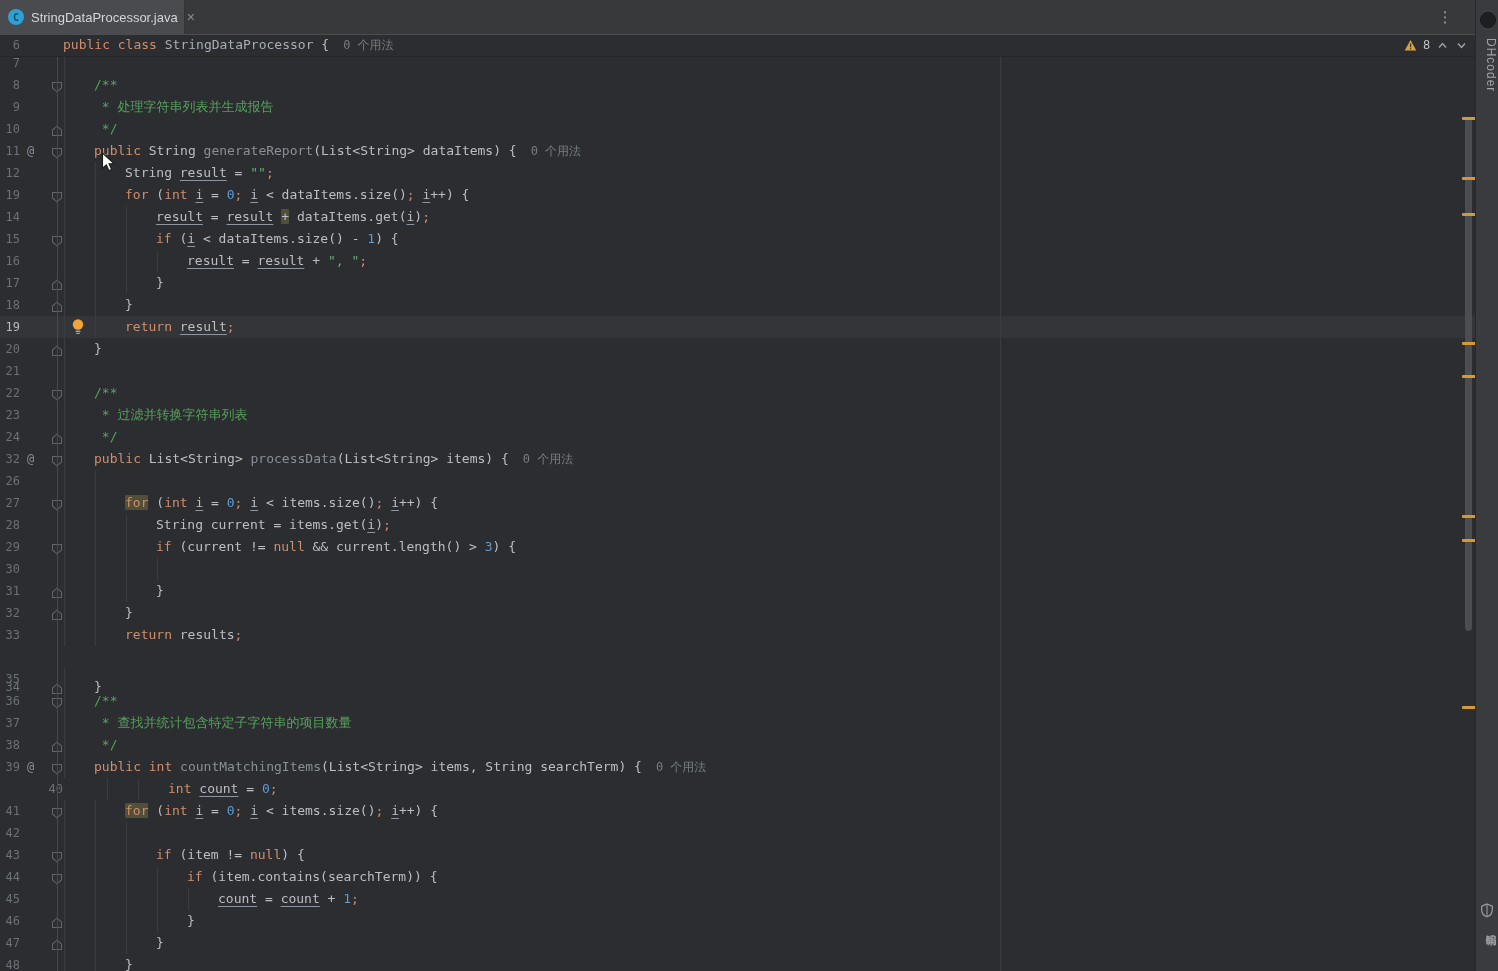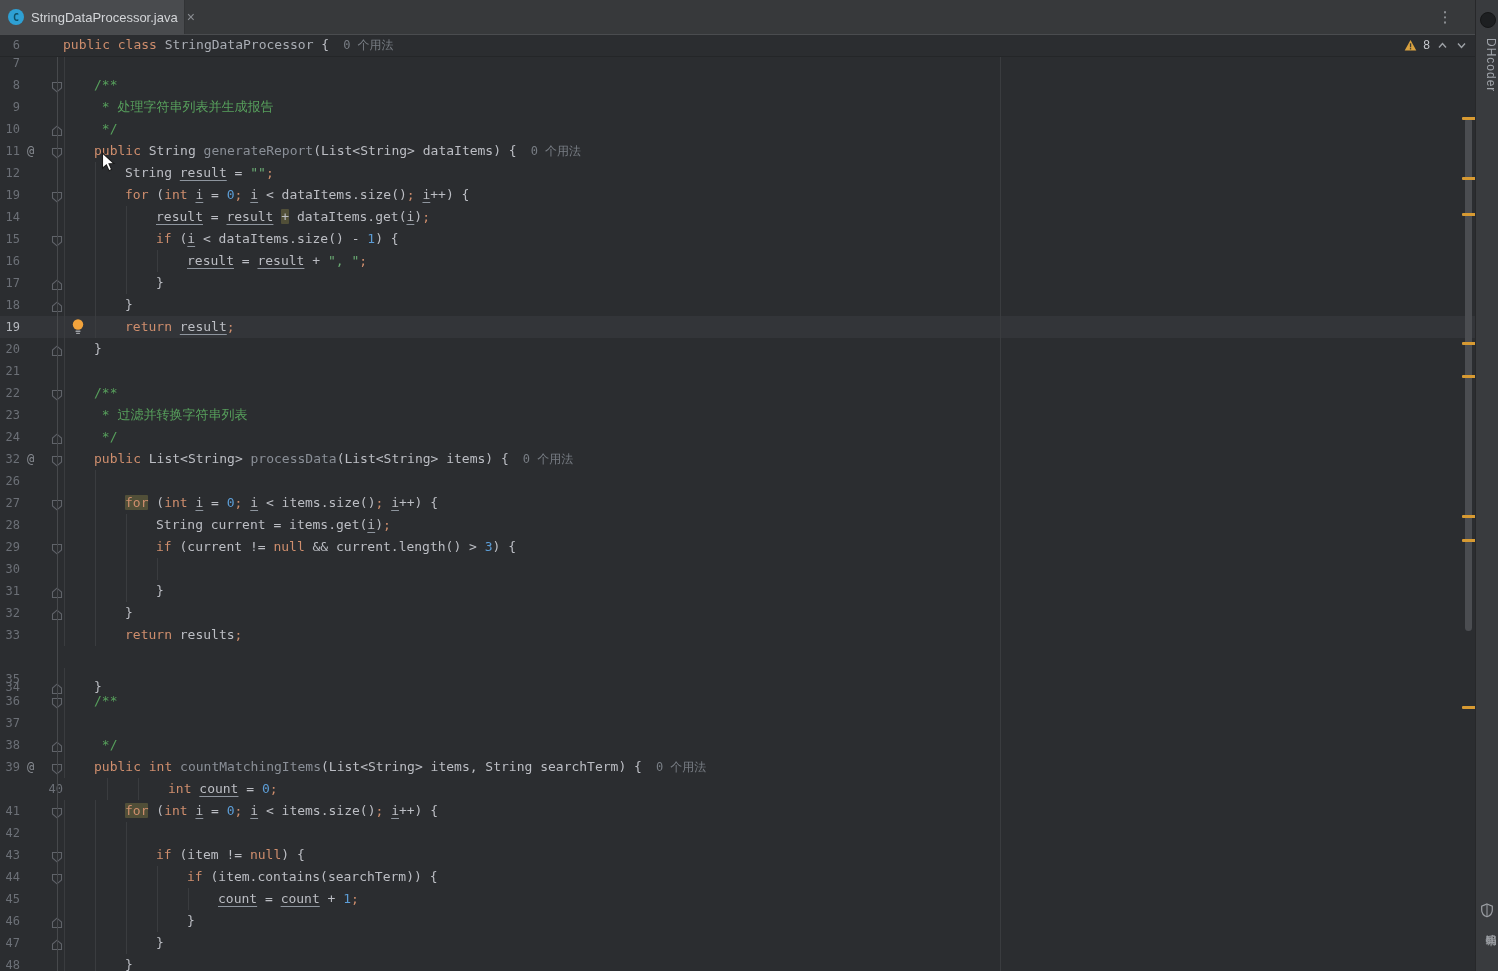--- a/index.html
+++ b/index.html
@@ -299,20 +299,21 @@
         <div class="iguide" style="left: 63.5px;"></div>
         <span class="ln">36</span>
         <span class="foldico"><svg width="12" height="12" viewBox="0 0 12 12">
             <path d="M1.5,1.5 h9 v5.5 l-4.5,3.8 l-4.5,-3.8 z" fill="none" stroke="#606369" stroke-width="1.1"></path>
           </svg></span>
         <span class="code" style="padding-left: 31px;"><span class="sc">/**</span></span>
       </div>
       <div class="row" style="top: 712px;">
         <div class="iguide" style="left: 63.5px;"></div>
         <span class="ln">37</span>
+        <span class="code" style="padding-left: 31px;"><span class="sc"> * 查找并统计包含特定子字符串的项目数量</span></span>
       </div>
       <div class="row" style="top: 734px;">
         <div class="iguide" style="left: 63.5px;"></div>
         <span class="ln">38</span>
         <span class="foldico"><svg width="12" height="12" viewBox="0 0 12 12">
             <path d="M1.5,10.5 h9 v-5.5 l-4.5,-3.8 l-4.5,3.8 z" fill="none" stroke="#606369" stroke-width="1.1"></path>
           </svg></span>
         <span class="code" style="padding-left: 31px;"><span class="sc"> */</span></span>
       </div>
       <div class="row" style="top: 756px;">

